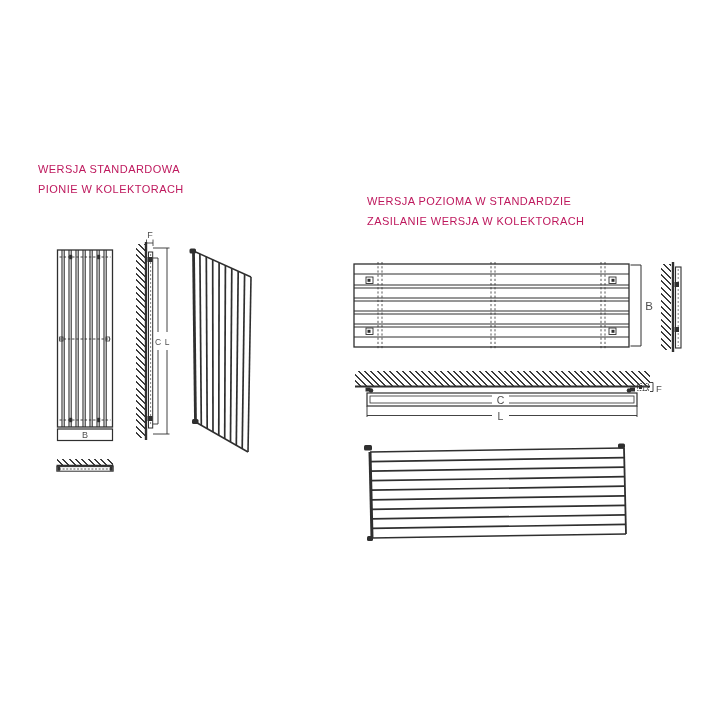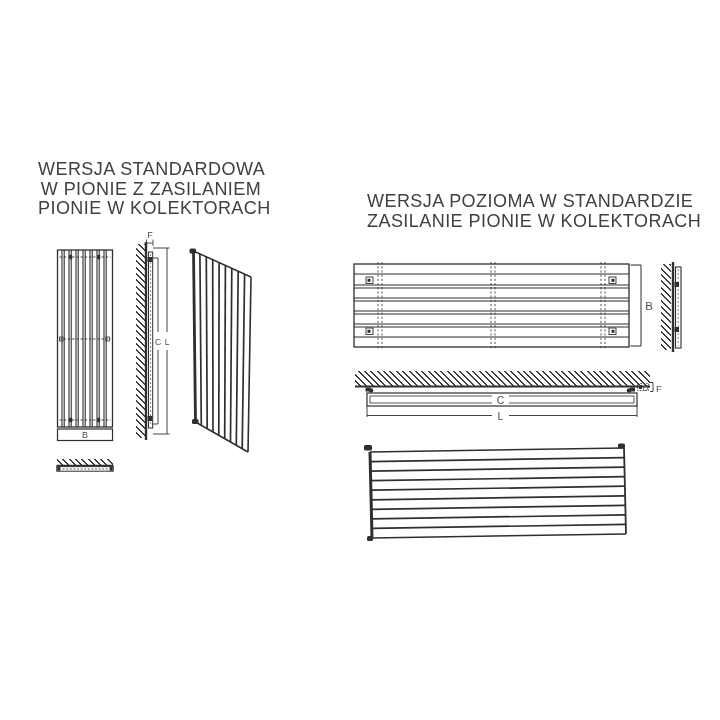--- a/index.html
+++ b/index.html
@@ -2,40 +2,39 @@
 <html><head>
 <meta charset="utf-8">
 <style>
   html,body{margin:0;padding:0;}
   body{
     width:720px;height:720px;position:relative;background:#ffffff;
     font-family:"Liberation Sans", sans-serif;overflow:hidden;
   }
   .abs{position:absolute;}
   .title{
-    color:#404040;font-size:18px;line-height:19.6px;letter-spacing:.45px;
-    text-align:center;font-weight:500;white-space:nowrap;
+    color:#be185d;font-size:11px;line-height:19.6px;letter-spacing:.45px;
+    text-align:left;font-weight:500;white-space:nowrap;
   }
   .hatch{
     position:absolute;
     background:repeating-linear-gradient(45deg,transparent 0 3.1px,#3c3c3c 3.1px 4.5px);
   }
   svg{display:block;overflow:visible;}
   svg line, svg rect.o, svg path, svg polyline{stroke:#2f2f2f;fill:none;}
   svg rect.f{fill:#2f2f2f;stroke:none;}
   svg circle.f{fill:#2f2f2f;stroke:none;}
   svg rect.w{fill:#ffffff;stroke:none;}
   svg text{fill:#4f4f4f;font-family:"Liberation Sans",sans-serif;}
 </style>
 </head>
 <body>
 
 <div class="abs title" style="left:38px;top:160px;width:226px;">
   <div>WERSJA STANDARDOWA</div>
-  <div>W PIONIE Z ZASILANIEM</div>
   <div>PIONIE W KOLEKTORACH</div>
 </div>
 
 <div class="abs" style="left:56px;top:248px;">
   <svg width="64" height="196" viewBox="0 0 64 196">
     <g>
       <rect class="o" x="1.5" y="2" width="55" height="177" stroke-width="1.3"></rect>
     </g>
     <g stroke-width="1.1">
       <line x1="6" y1="2" x2="6" y2="179"></line>
@@ -143,21 +142,21 @@
       <line x1="43.4" y1="25.4" x2="42.7" y2="198.7"></line>
       <line x1="49.8" y1="28.3" x2="48.5" y2="202.0"></line>
       <line x1="56.2" y1="31.2" x2="54.3" y2="205.3"></line>
       <line x1="62.6" y1="34.1" x2="60.2" y2="208.7"></line>
     </g>
   </svg>
 </div>
 
 <div class="abs title" style="left:367px;top:192px;width:302px;">
   <div>WERSJA POZIOMA W STANDARDZIE</div>
-  <div>ZASILANIE PIONIE W KOLEKTORACH</div>
+  <div>ZASILANIE WERSJA W KOLEKTORACH</div>
 </div>
 
 <div class="abs" style="left:352px;top:262px;">
   <svg width="310" height="92" viewBox="0 0 310 92">
     <g>
       <rect class="o" x="2" y="2" width="275" height="83" stroke-width="1.3"></rect>
     </g>
     <g stroke-width="1">
       <line x1="2" y1="12" x2="277" y2="12"></line>
       <line x1="2" y1="23" x2="277" y2="23"></line>

